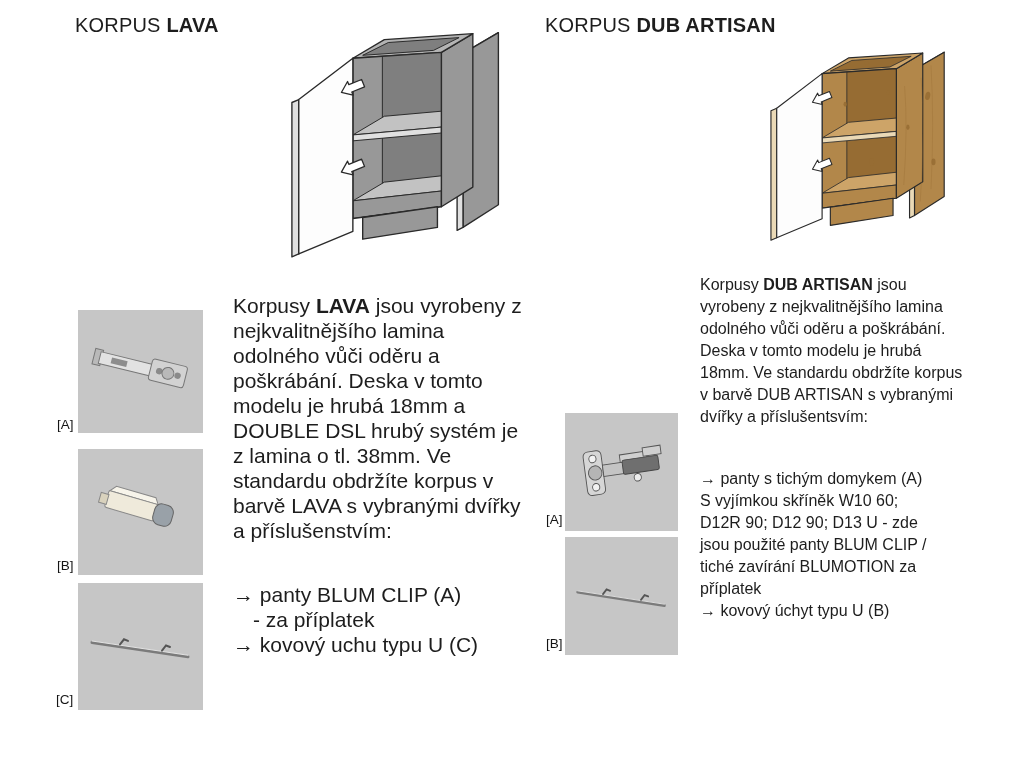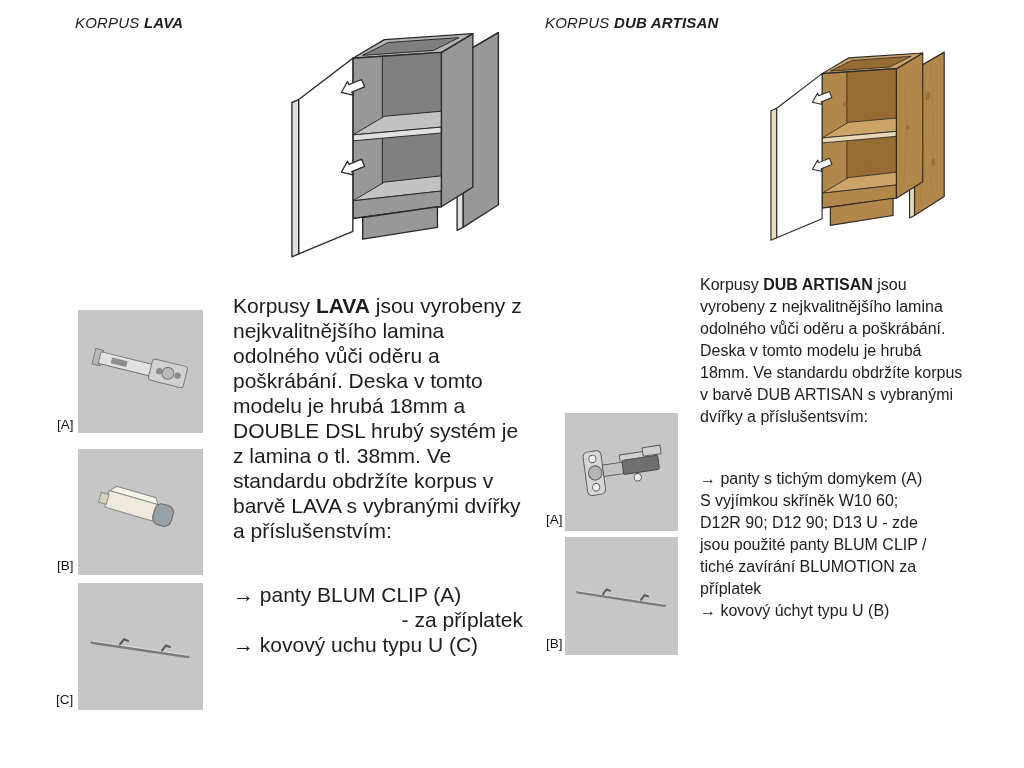--- a/index.html
+++ b/index.html
@@ -1,30 +1,30 @@
 <!DOCTYPE html>
 <html style="--ink: #1d1d1d; --outline: #2a2a2a; --box-gray: #c6c6c6; --lava-light: #b4b4b4; --lava: #989898; --lava-dark: #7f7f7f; --oak-light: #cda468; --oak: #b2874a; --oak-dark: #966c33; --door-white: #fdfdfd; --metal-light: #e2e2e2; --metal: #b9b9b9; --metal-dark: #7b7b7b;"><head>
 <meta charset="utf-8">
 <style>
   html,body{margin:0;padding:0;background:#fff;}
   .page{
     position:relative;width:1024px;height:768px;background:#fff;overflow:hidden;
     font-family:"Liberation Sans",sans-serif;color:var(--ink,#1d1d1d);
   }
-  .title{position:absolute;top:14px;font-size:15px;font-weight:400;letter-spacing:.2px;white-space:nowrap;font-style:italic;}
+  .title{position:absolute;top:14px;font-size:20px;font-weight:400;letter-spacing:.2px;white-space:nowrap;}
   .title b{font-weight:700;}
   .desc{position:absolute;}
   .desc .para{margin:0;}
   .desc-left{left:233px;top:293px;width:290px;font-size:21px;line-height:25px;}
   .desc-right{left:700px;top:274px;width:267px;font-size:16px;line-height:22px;}
   .para b{font-weight:700;}
   .list{margin-top:39px;}
   .desc-right .list{margin-top:40px;}
   .list .line{white-space:nowrap;}
-  .list .indent{padding-left:20px;text-align:right;}
+  .list .indent{padding-left:20px;}
   .hw-box{position:absolute;background:var(--box-gray,#c6c6c6);}
   .hw-box svg{display:block;width:100%;height:100%;}
   .hw-label{position:absolute;font-size:13.5px;color:#151515;}
   .cab{position:absolute;}
   
   .cab-lava{--c-top:var(--lava-light,#b4b4b4);--c-side:var(--lava,#989898);--c-face:var(--lava,#989898);
             --c-back:var(--lava-dark,#808080);--c-shelf:#c2c2c2;--c-panel:var(--lava,#989898);
             --c-edge:#e0e0e0;--c-door:var(--door-white,#fdfdfd);}
   .cab-dub{--c-top:var(--oak-light,#cda468);--c-side:var(--oak,#b2874a);--c-face:var(--oak,#b2874a);
            --c-back:var(--oak-dark,#966c33);--c-shelf:var(--oak-light,#cda468);--c-panel:var(--oak,#b2874a);

